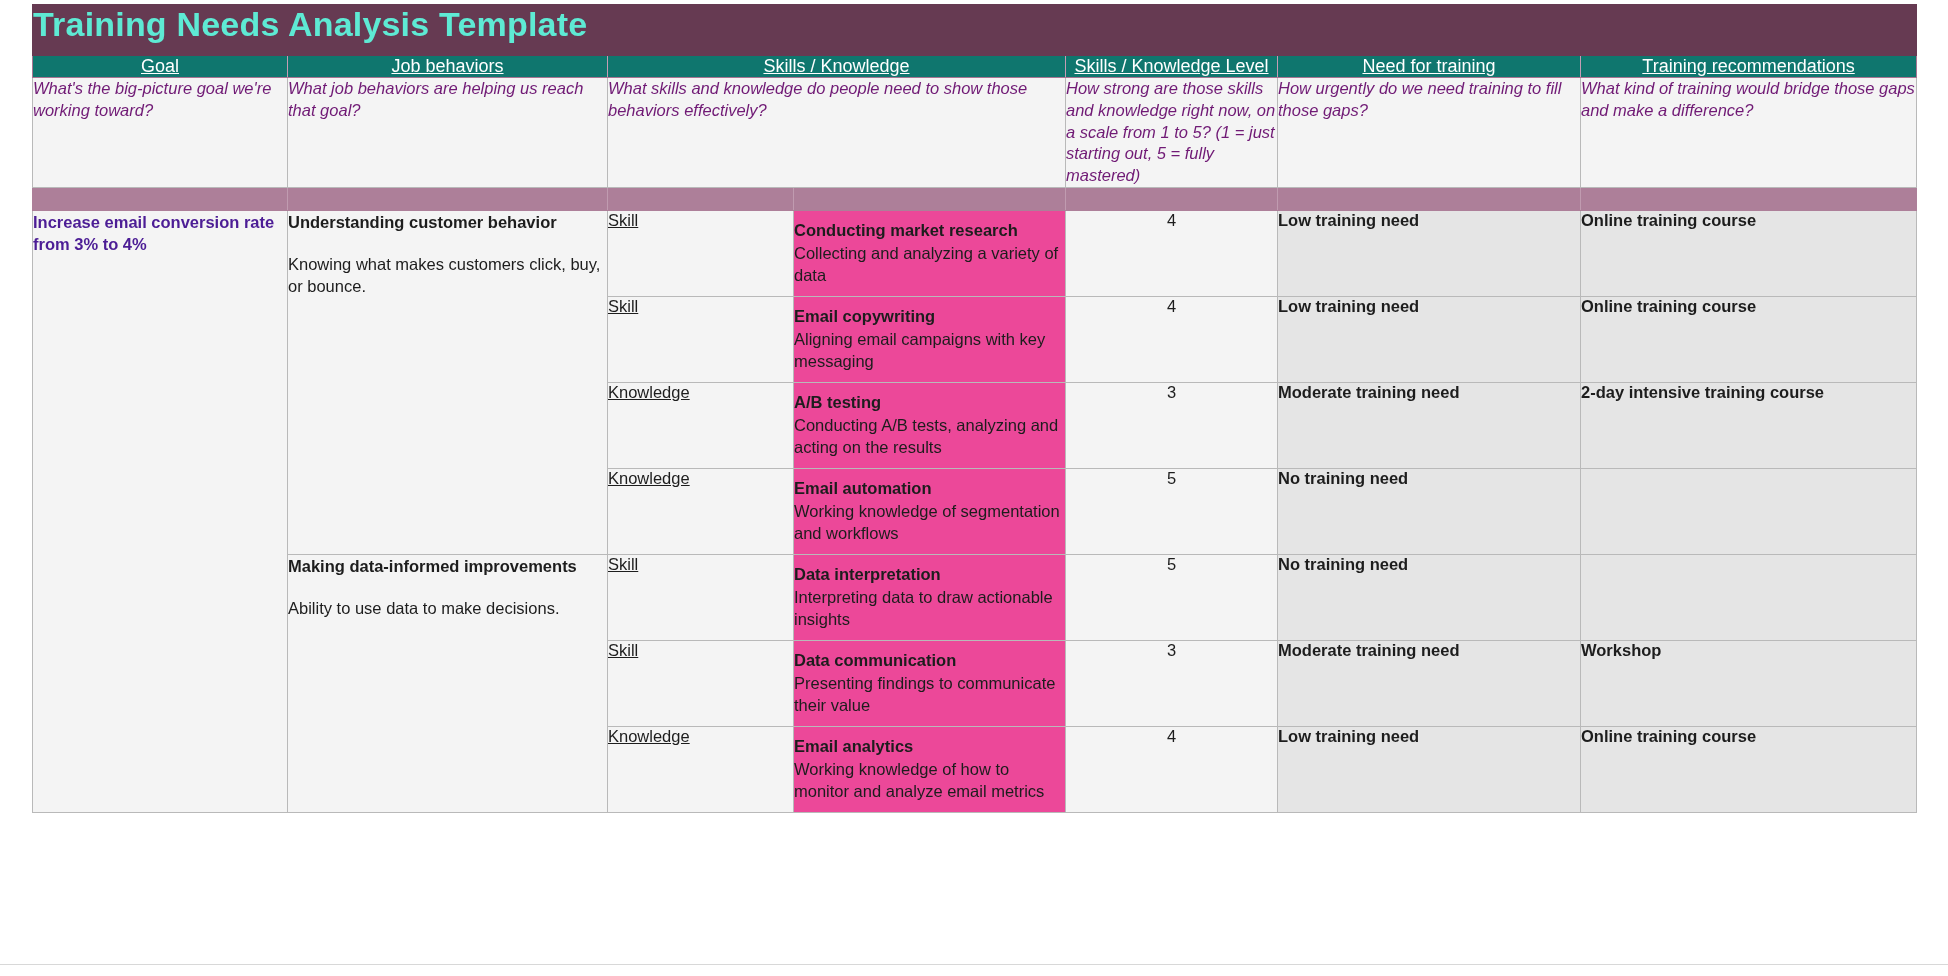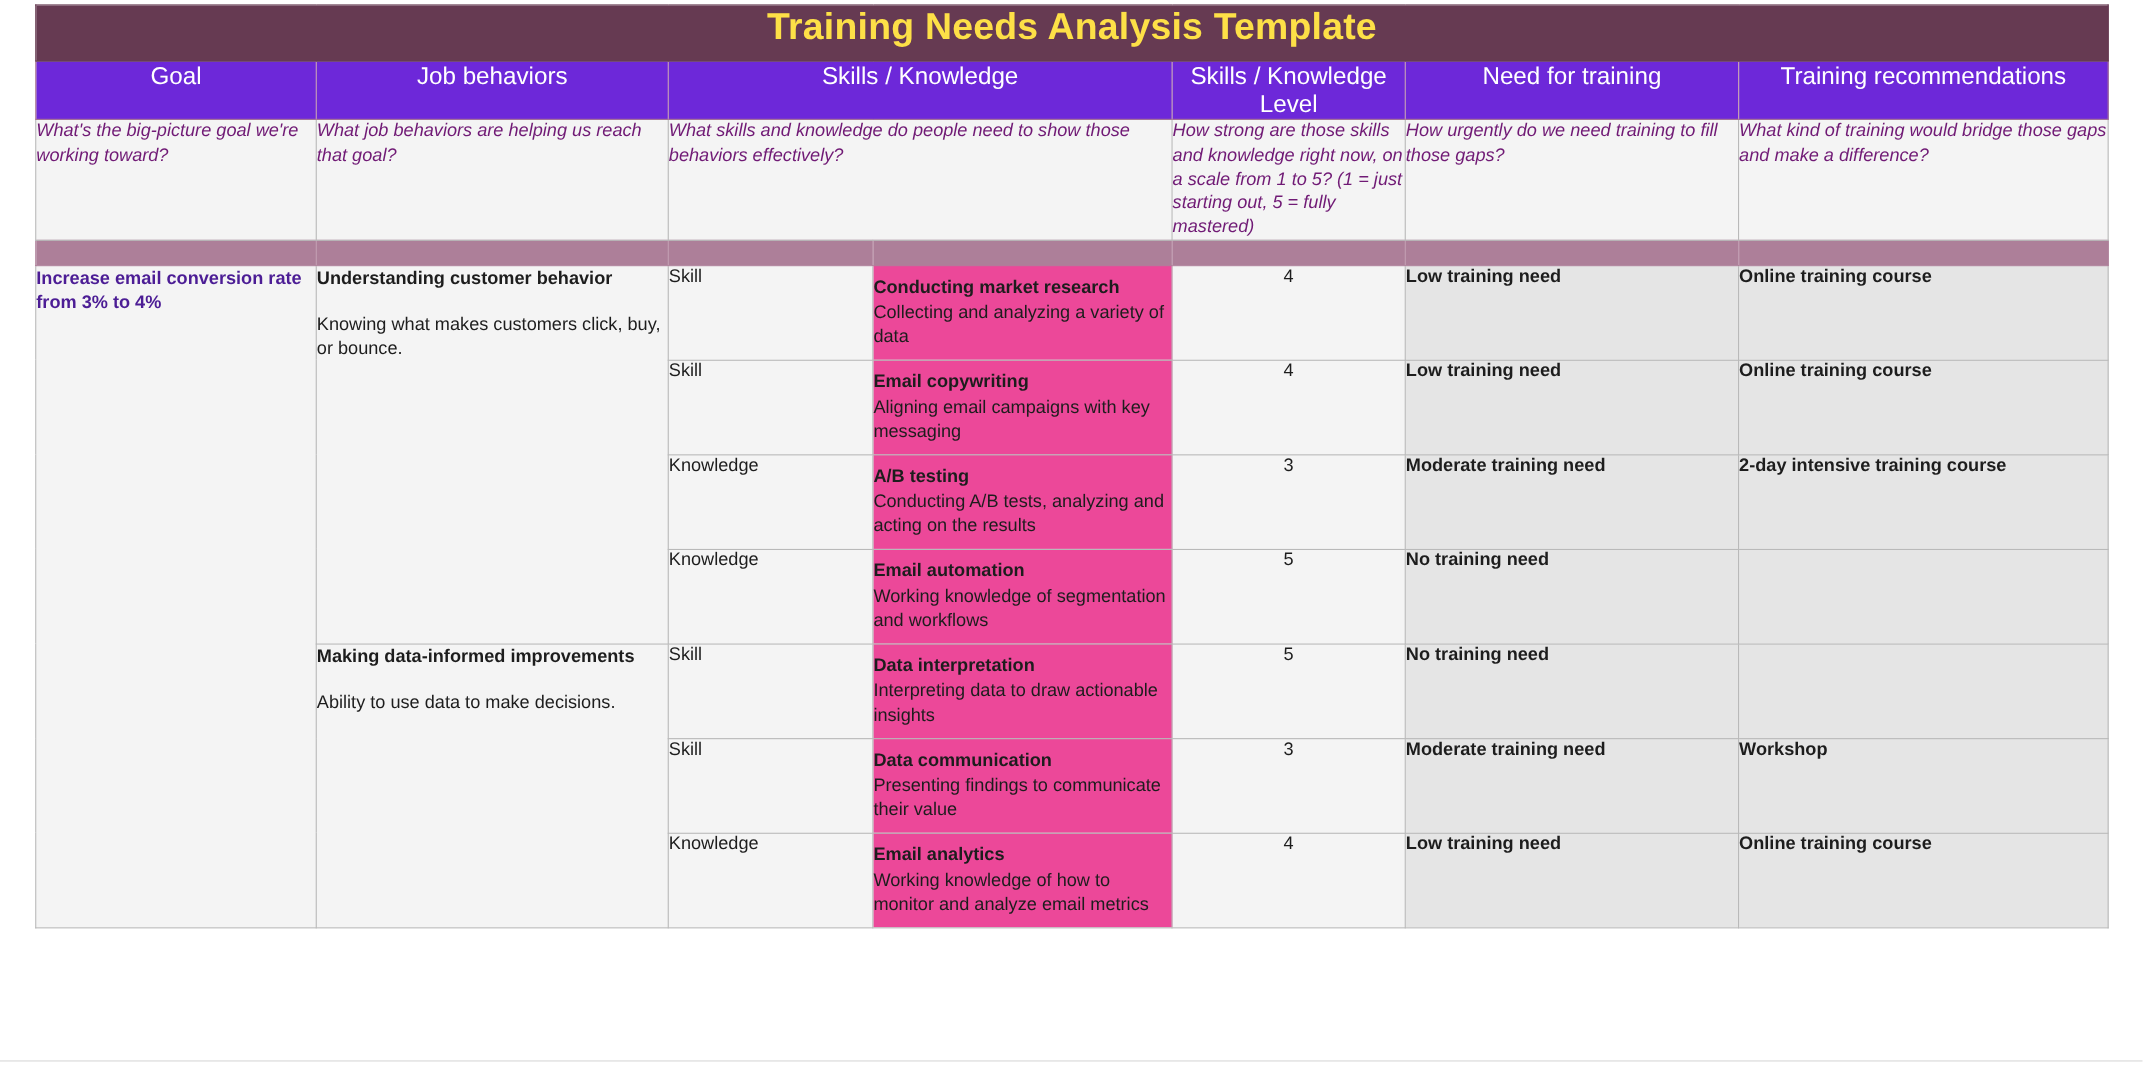--- a/index.html
+++ b/index.html
@@ -27,40 +27,40 @@
     width: 1884px;
   }
   table.tna td, table.tna th {
     border: 1px solid #b9b9b9;
     vertical-align: top;
     padding: 0;
   }
   
   .title-cell {
     background: #663a52;
-    color: #fde047;
-    text-align: center;
+    color: #5eead4;
     font-size: 34px;
     font-weight: bold;
     letter-spacing: 0.2px;
     padding: 14px 8px 18px 8px;
     border: 1px solid #663a52 !important;
     height: 50px;
     margin-top: 20px;
   }
   
   .hdr {
-    background: #6d28d9;
+    background: #0f766e;
     color: #ffffff;
     text-align: center;
-    font-size: 22px;
+    font-size: 18px;
     font-weight: normal;
     padding: 9px 6px 10px 6px;
     border: 1px solid #a87592 !important;
     border-right: 1px solid #c49cb4 !important;
+    text-decoration: underline;
   }
   .hdr.last { border-right: 1px solid #a87592 !important; }
   
   .prompt {
     background: #f4f4f4;
     color: #701a75;
     font-style: italic;
     font-size: 16.5px;
     line-height: 1.32;
     padding: 12px 10px 14px 10px;
@@ -104,20 +104,21 @@
   .behavior-title { font-weight: bold; display: block; }
   .behavior-desc { display: block; margin-top: 20px; }
   .sk-title { font-weight: bold; display: block; margin-bottom: 1px; }
   .sk-desc { display: block; }
   .type-cell {
     background: #f4f4f4;
     vertical-align: middle;
     font-size: 16.5px;
     padding: 10px 12px;
     color: #1d1d1d;
+    text-decoration: underline;
   }
   .level-cell {
     background: #f4f4f4;
     vertical-align: middle;
     text-align: center;
     font-size: 16.5px;
     color: #1d1d1d;
     padding: 10px 8px;
   }
   .need-cell, .rec-cell {

